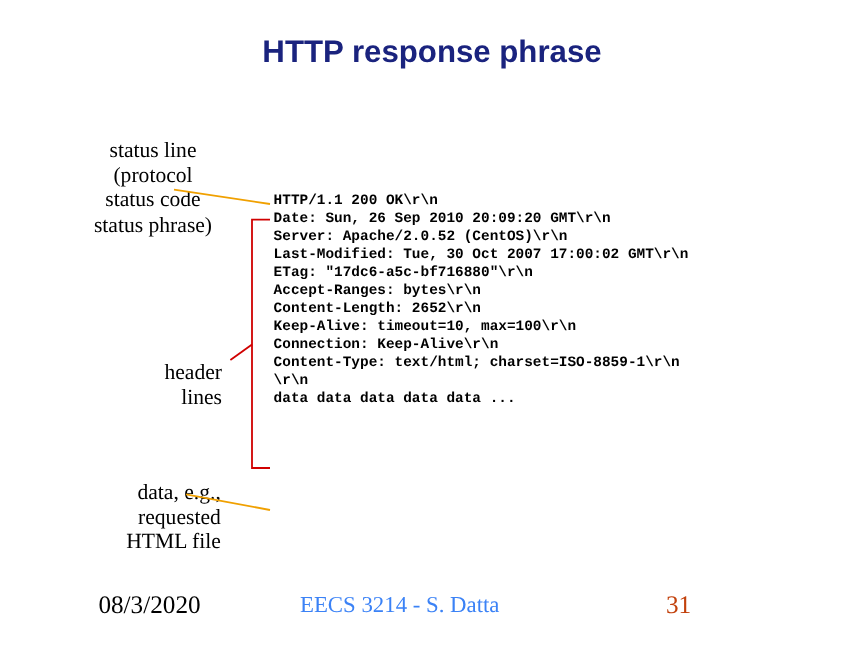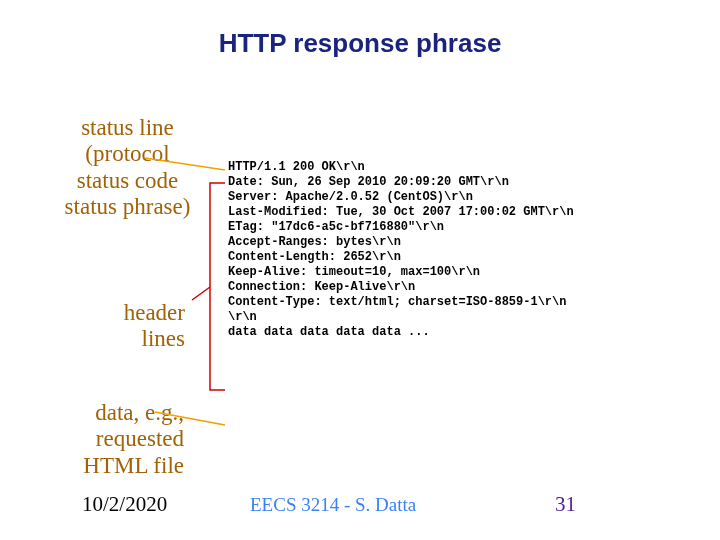--- a/index.html
+++ b/index.html
@@ -18,22 +18,22 @@
     left: 0;
     width: 720px;
     text-align: center;
     font-size: 26px;
     font-weight: bold;
     color: #1a237e;
   }
   .label {
     position: absolute;
     font-family: "Comic Sans MS", "Comic Sans", cursive;
-    font-size: 23px;
-    color: #a16207;
+    font-size: 18px;
+    color: #000000;
     text-align: right;
     line-height: 1.15;
   }
   .code-block {
     position: absolute;
     left: 228px;
     top: 160px;
     width: 435px;
     font-family: "Courier New", Courier, monospace;
     font-weight: bold;
@@ -58,21 +58,21 @@
     font-family: "Times New Roman", Times, serif;
     font-size: 19px;
     color: #3b82f6;
   }
   .footer-page {
     position: absolute;
     left: 555px;
     bottom: 23px;
     font-family: "Times New Roman", Times, serif;
     font-size: 21px;
-    color: #4c1d95;
+    color: #c2410c;
   }
   svg.lines {
     position: absolute;
     left: 0; top: 0;
     width: 720px; height: 540px;
     pointer-events: none;
   }
 </style>
 </head>
 <body>
@@ -99,15 +99,15 @@
 <svg class="lines">
 
   <line x1="145" y1="158" x2="225" y2="170" stroke="#f0a000" stroke-width="1.5"></line>
 
   <path d="M 225 183 L 210 183 L 210 390 L 225 390" fill="none" stroke="#d00000" stroke-width="1.5"></path>
   <line x1="210" y1="287" x2="192" y2="300" stroke="#d00000" stroke-width="1.5"></line>
 
   <line x1="155" y1="412" x2="225" y2="425" stroke="#f0a000" stroke-width="1.5"></line>
 </svg>
 
-<div class="footer-date">10/2/2020</div>
+<div class="footer-date">08/3/2020</div>
 <div class="footer-course">EECS 3214 - S. Datta</div>
 <div class="footer-page">31</div>
 
 </body></html>

